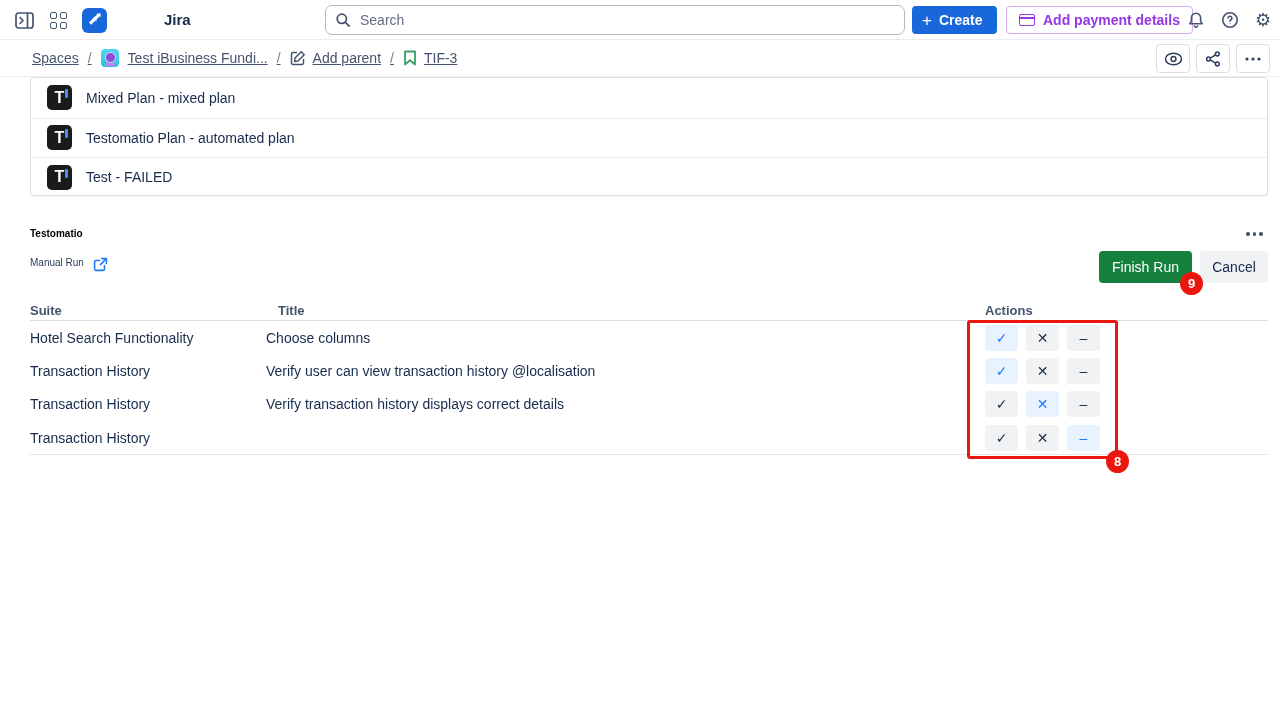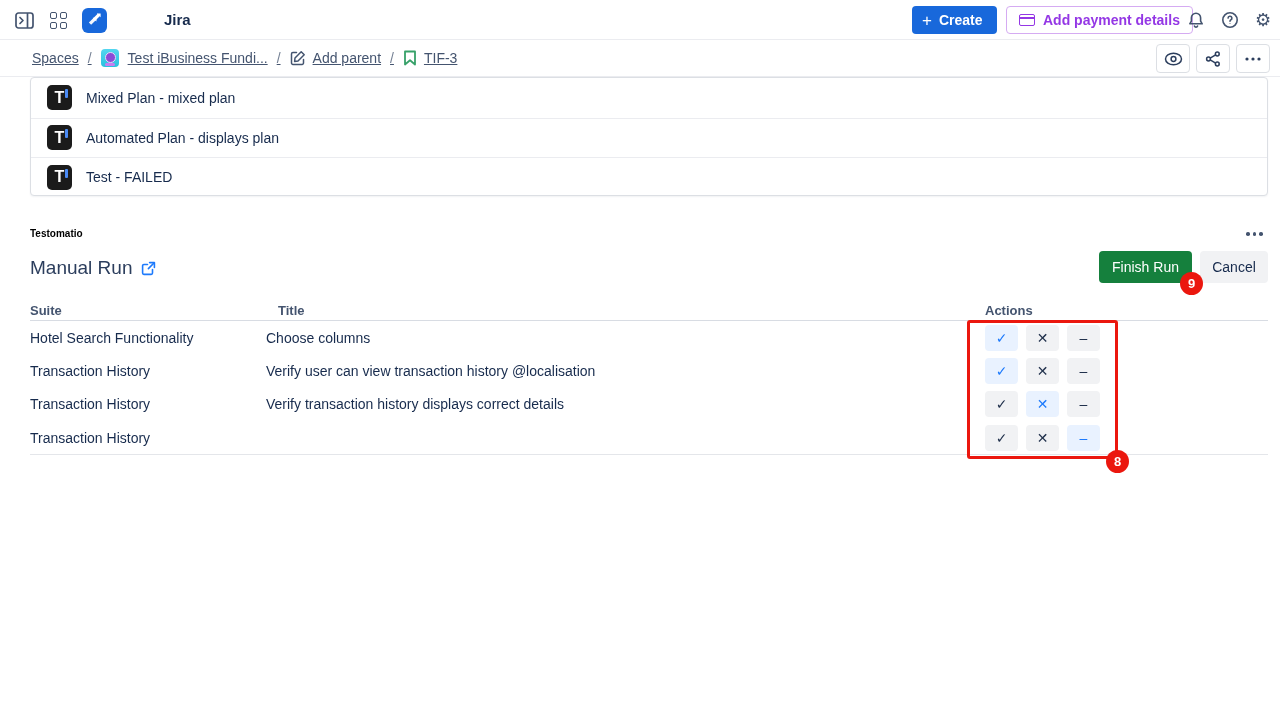--- a/index.html
+++ b/index.html
@@ -63,22 +63,22 @@
   .tm-logo { width:25px; height:25px; background:#1B1B1B; border-radius:5px; position:relative;
     display:flex; align-items:center; justify-content:center; color:#fff; font-weight:700; font-size:16px;
     font-family:"Liberation Sans",sans-serif; flex:none;}
   .tm-logo::after { content:""; position:absolute; right:4px; top:4px; width:3.5px; height:9px;
     background:#4B8BF5; border-radius:1px;}
   .plan-label { font-size:14px; color:#172B4D; }
   
   .section-title { position:absolute; left:30px; top:228px; font-size:10px; font-weight:700; color:#000000;}
   .section-more { position:absolute; left:1246px; top:232px; display:flex; gap:3px; cursor:pointer;}
   .section-more i { width:3.5px; height:3.5px; border-radius:50%; background:#44546F; display:block;}
-  .manual-run { position:absolute; left:30px; top:257px; font-size:19px; color:#2C3E5D;
-    display:flex; align-items:center; gap:9px;}
+  .manual-run { position:absolute; left:30px; top:257px; font-size:10px; color:#2C3E5D;
+    display:flex; align-items:flex-start; gap:9px;}
   .ext-link { cursor:pointer; display:flex; }
   .finish-btn { position:absolute; left:1099px; top:251px; width:93px; height:32px; background:#15803d;
     color:#fff; border:none; border-radius:4px; font-size:14px; font-weight:500; cursor:pointer; font-family:inherit;}
   .cancel-btn { position:absolute; left:1200px; top:251px; width:68px; height:32px; background:#F1F2F4;
     color:#172B4D; border:none; border-radius:4px; font-size:14px; font-weight:500; cursor:pointer; font-family:inherit;}
   
   .tbl-head { position:absolute; top:303px; left:0; width:1280px; height:17px; }
   .th { position:absolute; font-size:13px; font-weight:700; color:#44546F; }
   .th-suite { left:30px; } .th-title { left:278px; } .th-actions { left:985px; }
   .tbl-head-line { position:absolute; top:320px; left:30px; width:1238px; height:1px; background:#D8DCE3;}
@@ -123,20 +123,29 @@
   <div class="jira-logo">
     <svg width="15" height="15" viewBox="0 0 16 16" fill="#fff">
       <path d="M2 10.2 L7.2 5 L9.6 7.4 L4.4 12.6 Z" opacity="0.95"></path>
       <path d="M6.4 5.8 L11.6 0.6 L14 3 L8.8 8.2 Z"></path>
       <path d="M10.5 0.5 L14.5 0.5 L14.5 4.5 Z"></path>
       <path d="M6.1 5 L10.1 5 L10.1 9 Z" opacity="0.9"></path>
     </svg>
   </div>
   <div class="jira-title">Jira</div>
 
+  <div class="search-wrap">
+    <span class="search-icon">
+      <svg width="16" height="16" viewBox="0 0 16 16" fill="none" stroke="#44546F" stroke-width="1.7">
+        <circle cx="6.8" cy="6.8" r="4.6"></circle>
+          <line x1="10.4" y1="10.4" x2="14.2" y2="14.2" stroke-linecap="round"></line>
+      </svg>
+    </span>
+    <input class="search-input" type="text" placeholder="Search" style="">
+  </div>
 
   <button class="create-btn">
     <span class="create-plus">+</span>
     <span>Create</span>
   </button>
 
   <button class="payment-btn">
     <span class="cc-icon"></span>
     <span>Add payment details</span>
   </button>
@@ -210,21 +219,21 @@
 </div>
 
 <div class="plans-card" id="plans-list">
   <div class="plan-row">
     <span class="tm-logo">T</span>
     <span class="plan-label">Mixed Plan - mixed plan</span>
   </div>
 
   <div class="plan-row">
     <span class="tm-logo">T</span>
-    <span class="plan-label">Automated Plan - displays plan</span>
+    <span class="plan-label">Testomatio Plan - automated plan</span>
   </div>
 
   <div class="plan-row">
     <span class="tm-logo">T</span>
     <span class="plan-label">Test - FAILED</span>
   </div>
 </div>
 
 <div class="section-title">Testomatio</div>
 <div class="section-more">

